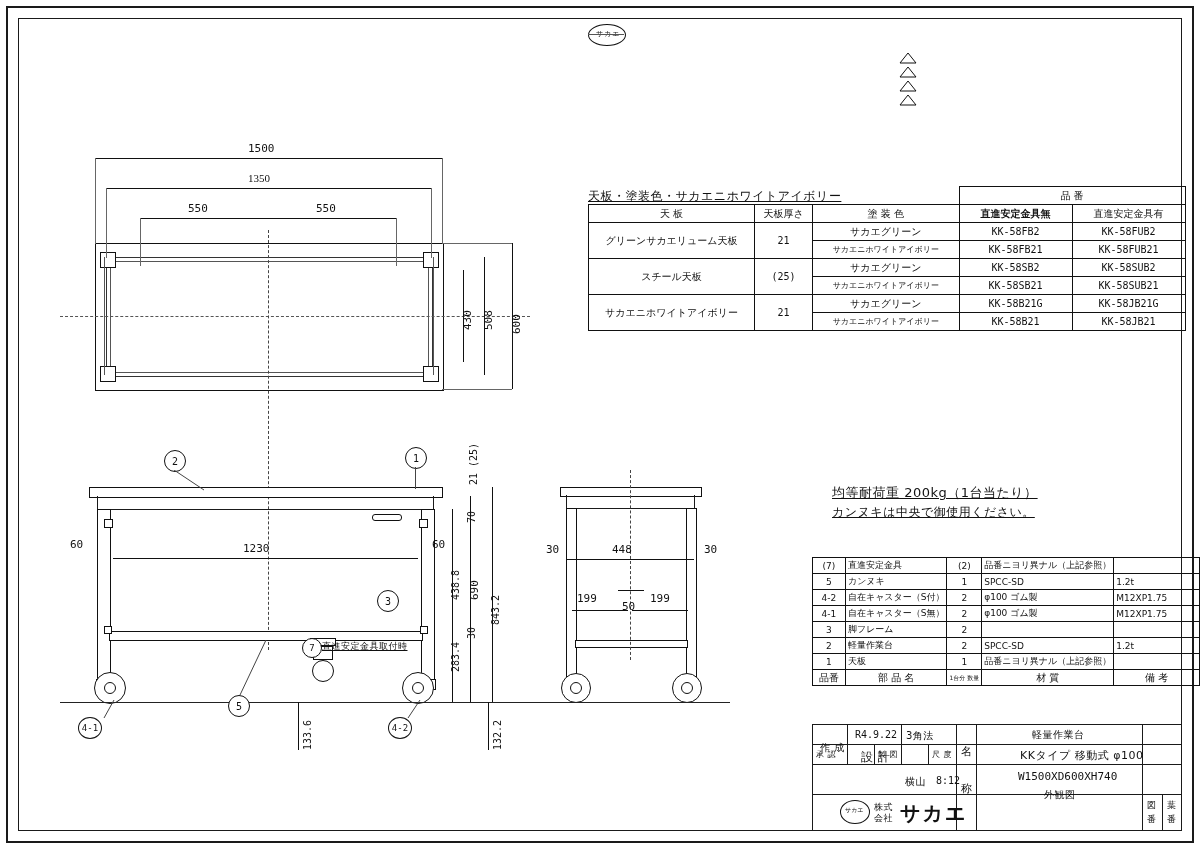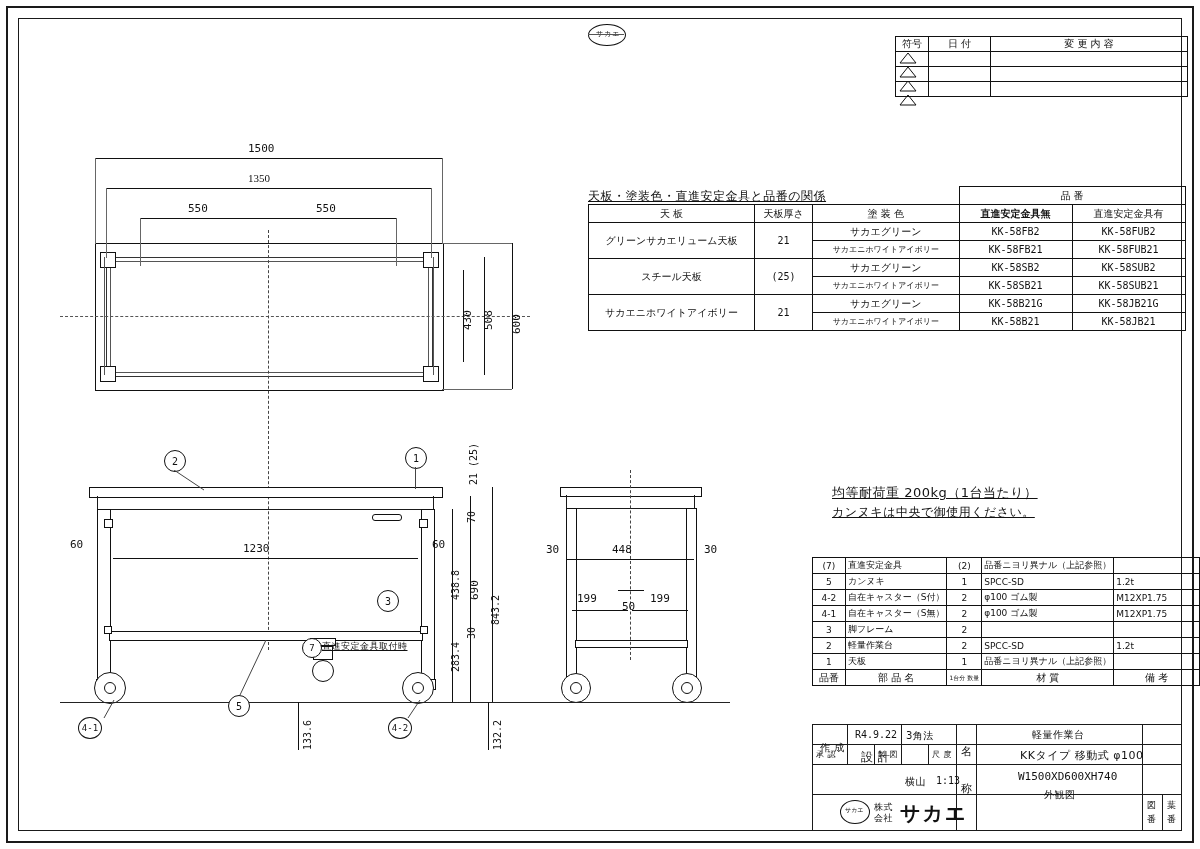--- a/index.html
+++ b/index.html
@@ -40,44 +40,20 @@
 
   <div class="ln h" style="left:18px;top:18px;width:1164px;"></div>
   <div class="ln h" style="left:18px;top:830px;width:1164px;"></div>
   <div class="ln v" style="left:18px;top:18px;height:812px;"></div>
   <div class="ln v" style="left:1181px;top:18px;height:812px;"></div>
 
   <div class="logo" style="left:588px;top:24px;width:36px;height:20px;border-radius:50%;"></div>
   <div style="position:absolute;left:596px;top:29px;font-size:7px;letter-spacing:1px;color:#111;font-family:'DejaVu Sans',sans-serif;">サカエ</div>
   <div class="ln h" style="left:588px;top:34px;width:36px;background:#555;"></div>
 
-  <table class="tbl-rev" style="left:895px;top:36px;">
-    <tbody>
-        <tr>
-      <td style="width:26px;">符号</td>
-      <td style="width:55px;">日  付</td>
-      <td style="width:190px;">変  更  内  容</td>
-    </tr>
-    <tr>
-      <td></td>
-      <td></td>
-      <td></td>
-    </tr>
-    <tr>
-      <td></td>
-      <td></td>
-      <td></td>
-    </tr>
-    <tr>
-      <td></td>
-      <td></td>
-      <td></td>
-    </tr>
-  </tbody>
-    </table>
 
   <svg style="position:absolute;left:899px;top:52px;" width="18" height="12">
       <polygon points="9,1 17,11 1,11" fill="none" stroke="#111"></polygon>
     </svg>
   <svg style="position:absolute;left:899px;top:66px;" width="18" height="12">
       <polygon points="9,1 17,11 1,11" fill="none" stroke="#111"></polygon>
     </svg>
   <svg style="position:absolute;left:899px;top:80px;" width="18" height="12">
       <polygon points="9,1 17,11 1,11" fill="none" stroke="#111"></polygon>
     </svg>
@@ -122,21 +98,21 @@
   <div class="exth" style="left:442px;top:243px;width:70px;"></div>
   <div class="exth" style="left:442px;top:389px;width:70px;"></div>
   <div class="txt num rot" style="left:510px;top:334px;">600</div>
 
   <div class="dimv" style="left:484px;top:257px;height:118px;"></div>
   <div class="txt num rot" style="left:482px;top:330px;">508</div>
 
   <div class="dimv" style="left:463px;top:270px;height:92px;"></div>
   <div class="txt num rot" style="left:461px;top:330px;">430</div>
 
-  <div class="txt jp ul" style="left:588px;top:188px;font-size:12px;">天板・塗装色・直進安定金具と品番の関係</div>
+  <div class="txt jp ul" style="left:588px;top:188px;font-size:12px;">天板・塗装色・サカエニホワイトアイボリー</div>
 
   <table class="tbl-spec" style="left:588px;top:186px;">
     <tbody>
         <tr>
       <td style="border:none;width:160px;"></td>
       <td style="border:none;width:52px;"></td>
       <td style="border:none;width:140px;"></td>
       <td colspan="2" style="width:212px;">品  番</td>
     </tr>
     <tr>
@@ -374,21 +350,21 @@
   <div class="ln v" style="left:1142px;top:794px;height:36px;"></div>
 
   <div class="txt jp" style="left:820px;top:729px;font-size:10px;margin-top:12px;">作 成</div>
   <div class="txt num" style="left:855px;top:729px;font-size:10px;">R4.9.22</div>
   <div class="txt jp" style="left:906px;top:729px;font-size:10px;">3角法</div>
   <div class="txt jp" style="left:816px;top:749px;font-size:8px;">承 認</div>
   <div class="txt jp" style="left:861px;top:749px;font-size:12px;">設 計</div>
   <div class="txt jp" style="left:878px;top:749px;font-size:8px;">製 図</div>
   <div class="txt jp" style="left:932px;top:749px;font-size:8px;">尺 度</div>
   <div class="txt jp" style="left:905px;top:775px;font-size:10px;">横山</div>
-  <div class="txt num" style="left:936px;top:775px;font-size:10px;">1:13</div>
+  <div class="txt num" style="left:936px;top:775px;font-size:10px;">8:12</div>
   <div class="txt jp" style="left:961px;top:744px;font-size:11px;">名</div>
   <div class="txt jp" style="left:961px;top:781px;font-size:11px;">称</div>
   <div class="txt jp" style="left:1032px;top:728px;font-size:10px;">軽量作業台</div>
   <div class="txt jp" style="left:1020px;top:748px;font-size:11px;">KKタイプ 移動式 φ100</div>
   <div class="txt num" style="left:1018px;top:770px;font-size:11px;">W1500XD600XH740</div>
   <div class="txt jp" style="left:1044px;top:788px;font-size:10px;">外観図</div>
 
   <div class="logo" style="left:840px;top:800px;width:28px;height:22px;"></div>
   <div style="position:absolute;left:845px;top:806px;font-size:6px;color:#111;font-family:'DejaVu Sans',sans-serif;">サカエ</div>
   <div class="txt jp" style="left:874px;top:801px;font-size:9px;">株式</div>

